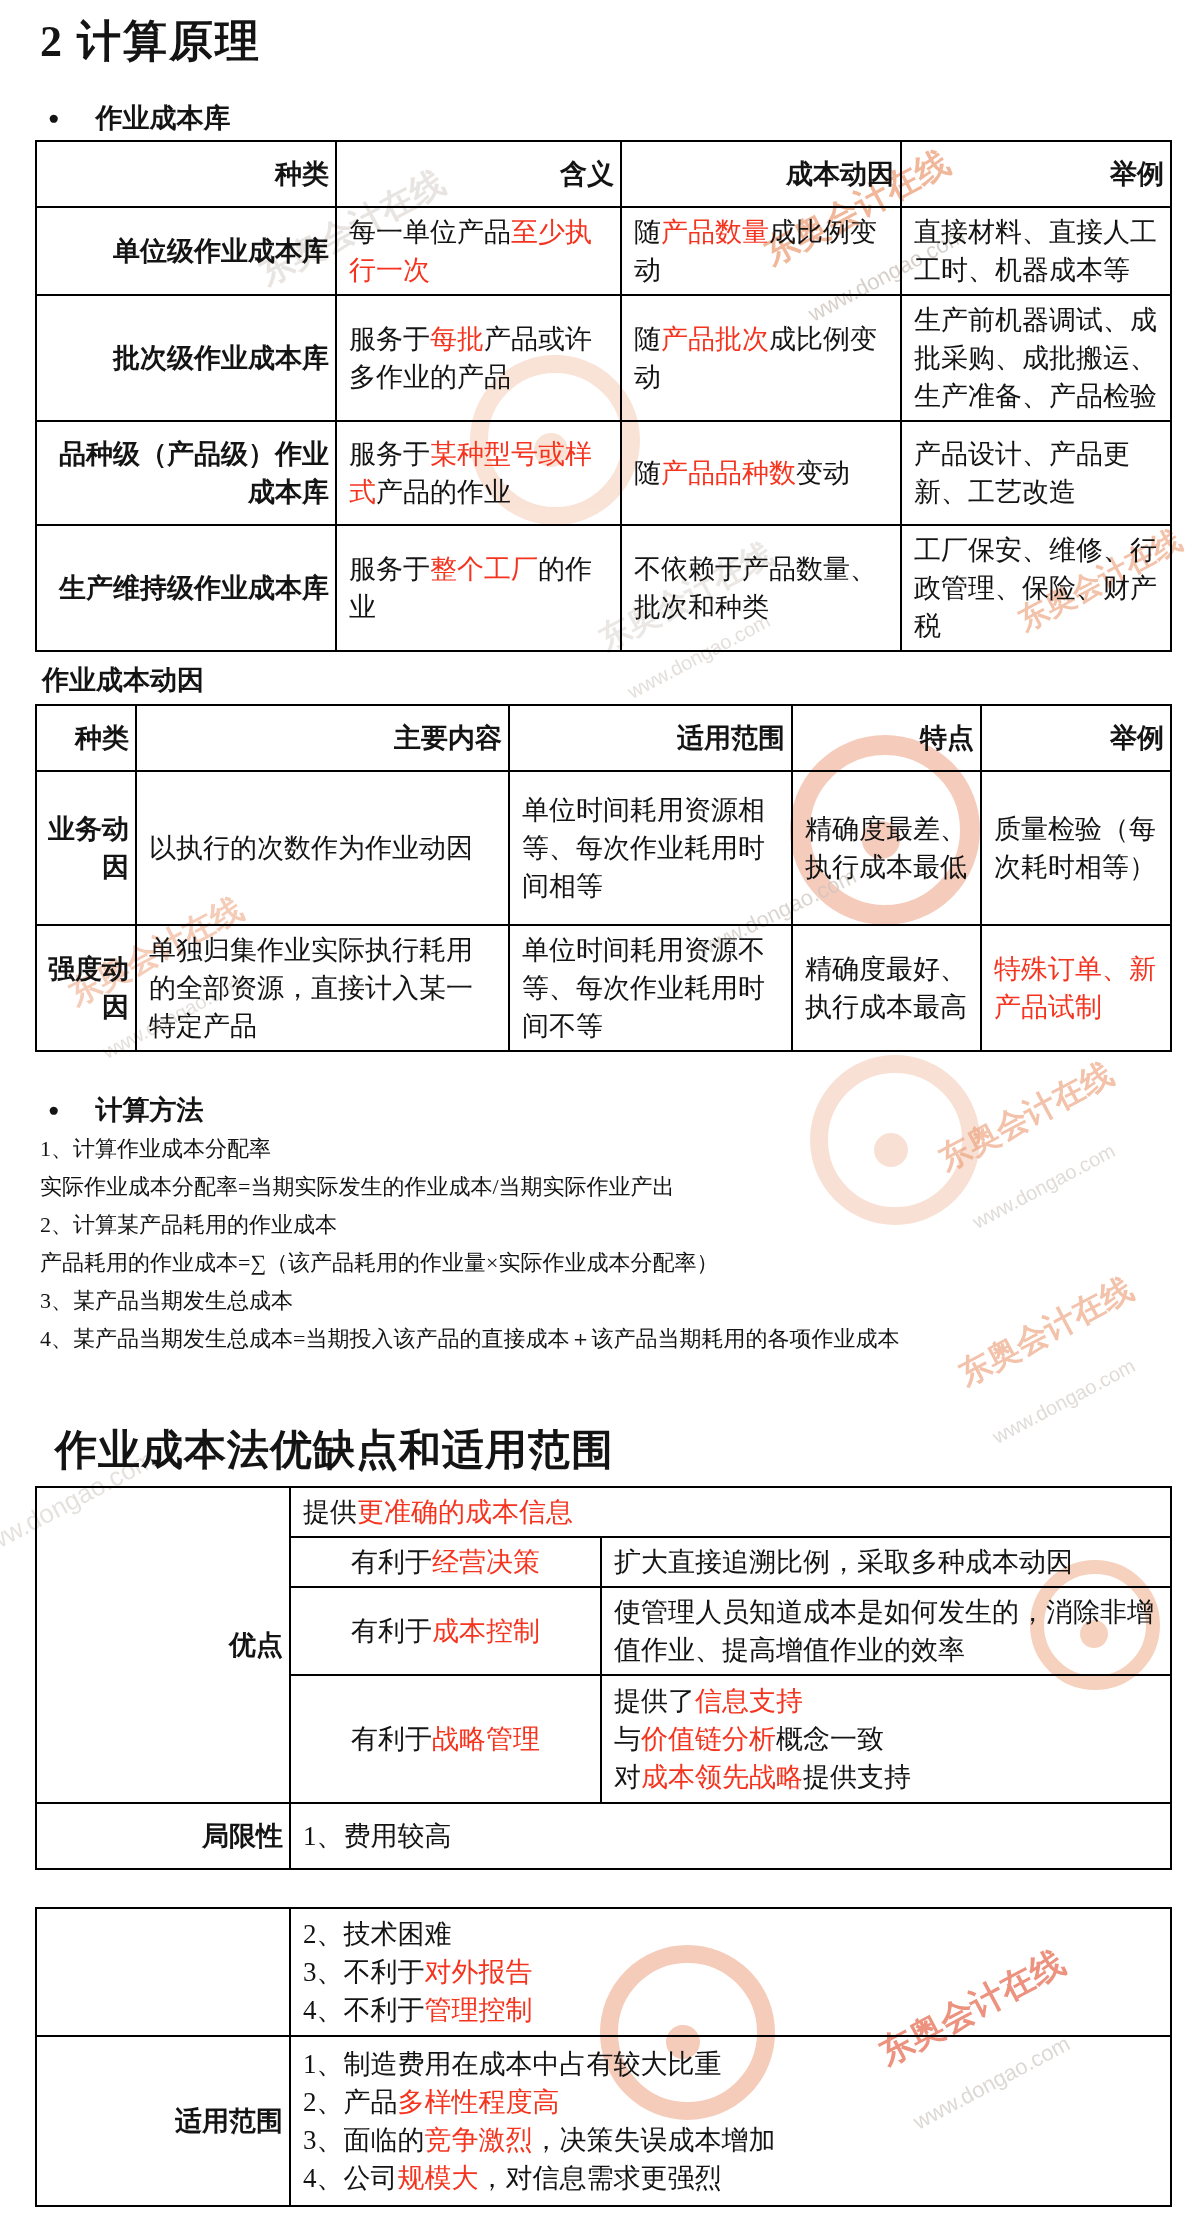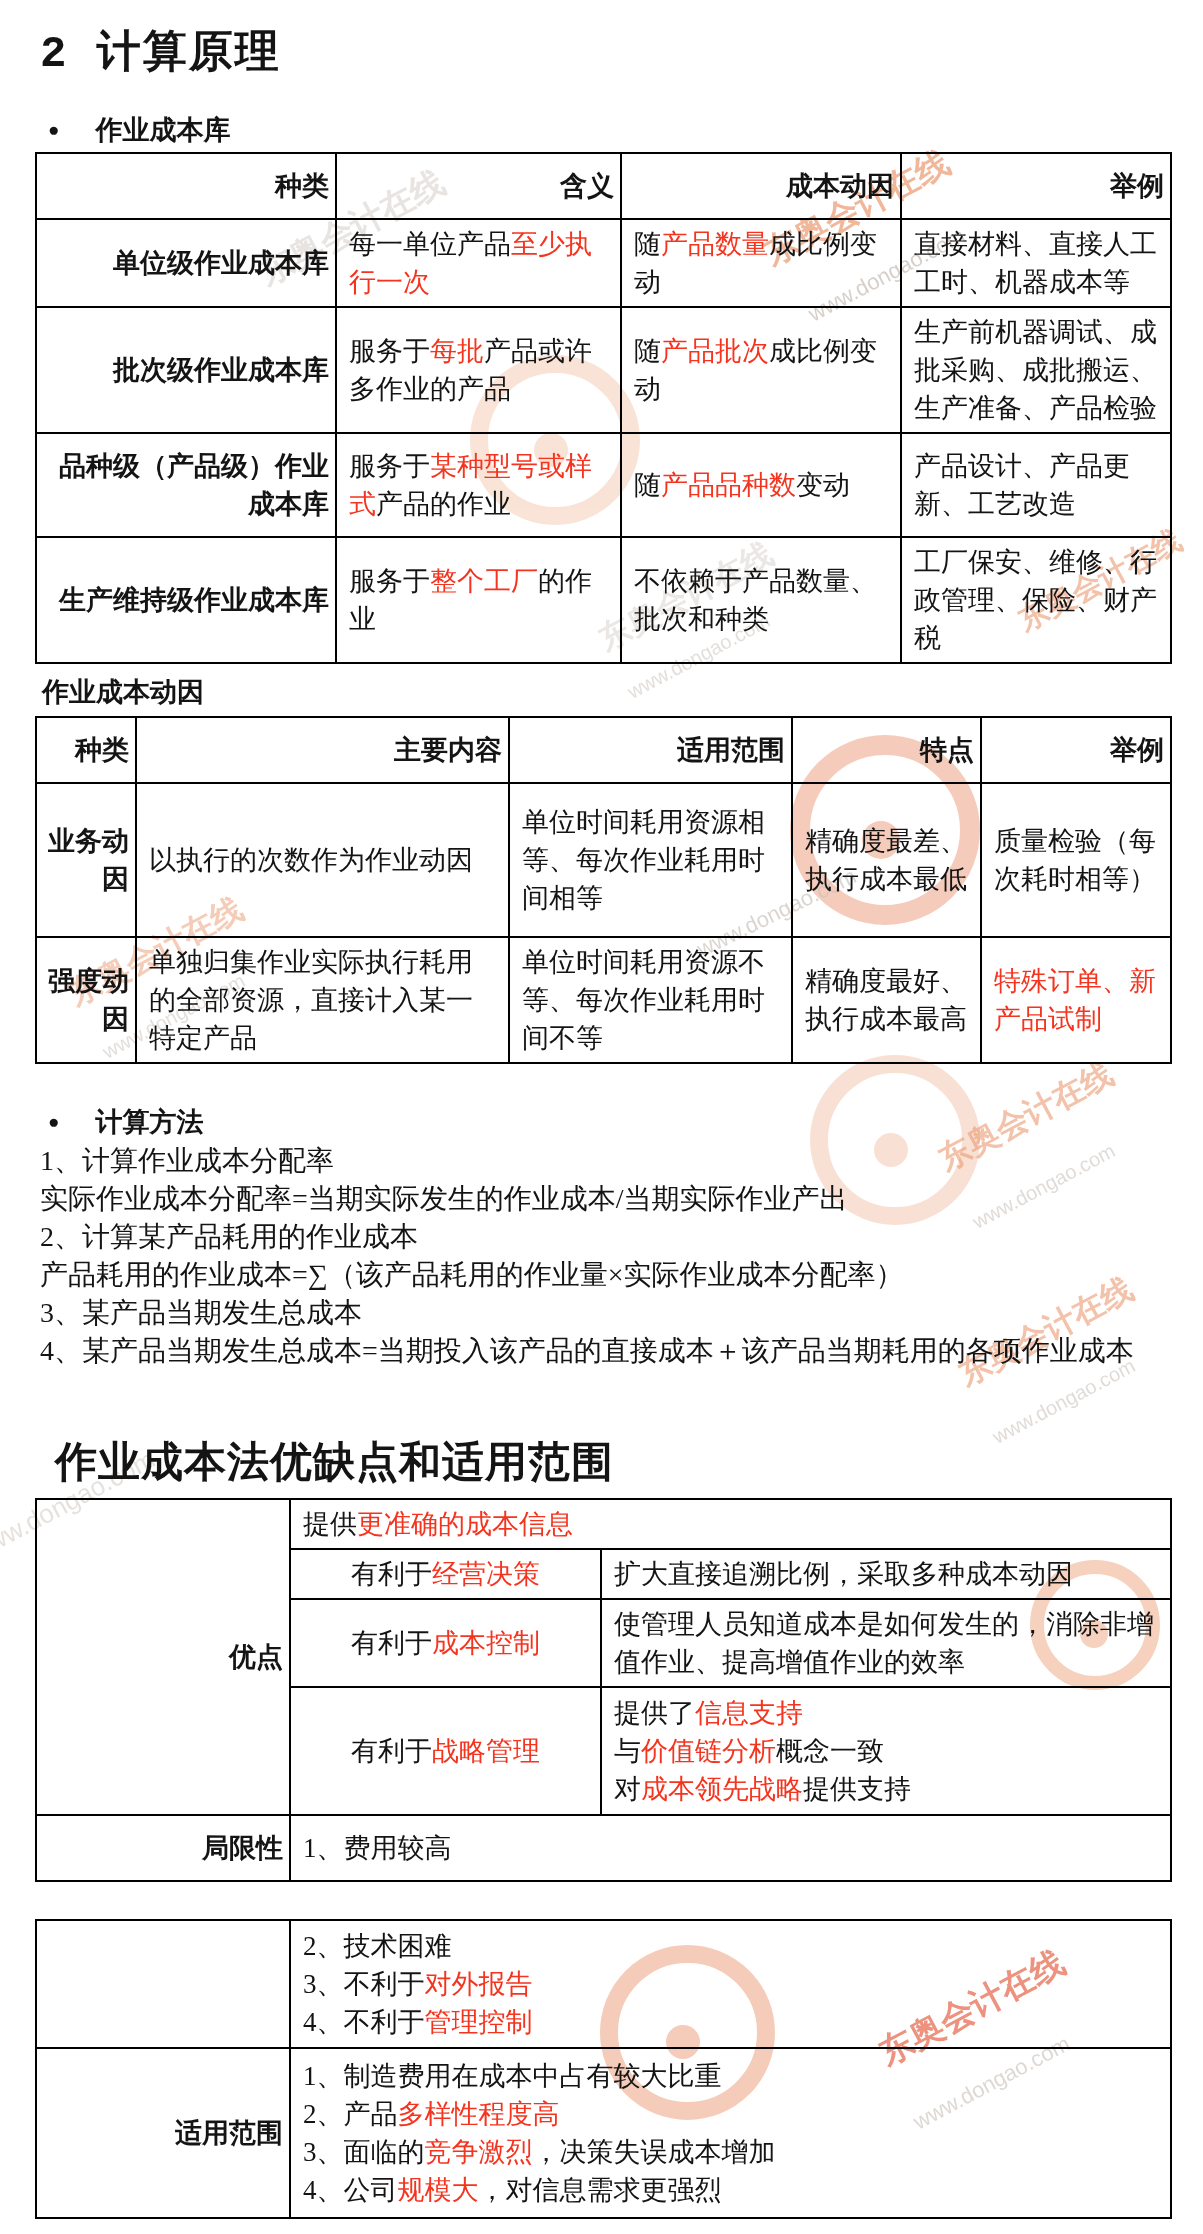--- a/index.html
+++ b/index.html
@@ -13,23 +13,23 @@
     font-family: "Liberation Serif", "DejaVu Serif", serif;
     color: var(--black-text, #141414);
   }
   .wm-layer { position: absolute; inset: 0; z-index: 0; pointer-events: none; }
   .wm { position: absolute; font-family: "Liberation Sans", "DejaVu Sans", sans-serif; white-space: nowrap; }
   .wm-ring { position: absolute; border-radius: 50%; }
   .wm-ring .core { position: absolute; border-radius: 50%; }
   .content { position: relative; z-index: 1; padding: 16px 33px 0 35px; }
 
   h1.title {
-    font-family: Liberation Mono, monospace;
+    font-family: Liberation Serif, serif;
     font-weight: 700; font-size: 44px; line-height: 52px;
-    margin: 12px 0 0 5px; letter-spacing: 2px;
+    margin: 0 0 0 5px; letter-spacing: 2px;
   }
   .bullet-line {
     display: flex; align-items: center;
     margin: 32px 0 0 13px;
     font-family: "Liberation Sans", "DejaVu Sans", sans-serif;
     font-weight: 700; font-size: 27px; line-height: 36px;
   }
   .bullet-line .dot { font-size: 19px; margin-right: 36px; }
   .sub-label {
     font-family: "Liberation Sans", "DejaVu Sans", sans-serif;
@@ -47,21 +47,21 @@
     text-align: left;
   }
   th, td.lbl {
     font-family: Liberation Serif, serif;
     font-weight: 700; text-align: right; padding: 13px 6px;
   }
   td.ctr { text-align: center; border-radius: 8px; }
   .red { color: var(--red-text, #f5341f); }
   .t1 { margin-top: 4px; }
   .t2 { margin-top: 0; }
-  .calc-lines { margin: 2px 0 0 5px; font-size: 28px; line-height: 38px; }
+  .calc-lines { margin: 2px 0 0 5px; font-size: 22px; line-height: 38px; }
   .calc-lines .line { white-space: pre-wrap; }
   h2.section-title {
     font-family: "Liberation Sans", "DejaVu Sans", sans-serif;
     font-weight: 700; font-size: 42px; line-height: 56px;
     margin: 64px 0 0 20px; letter-spacing: 1px;
   }
   .t3 { margin-top: 8px; }
   .t4 { margin-top: 37px; }
 </style>
 </head>

